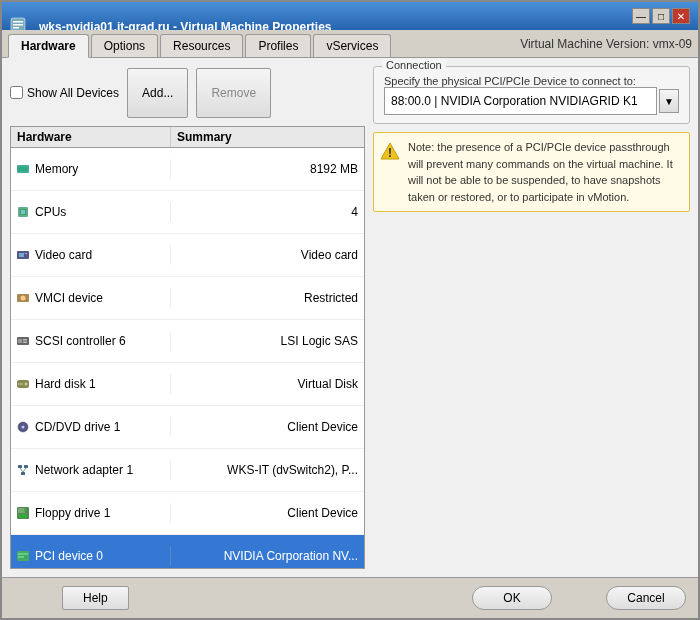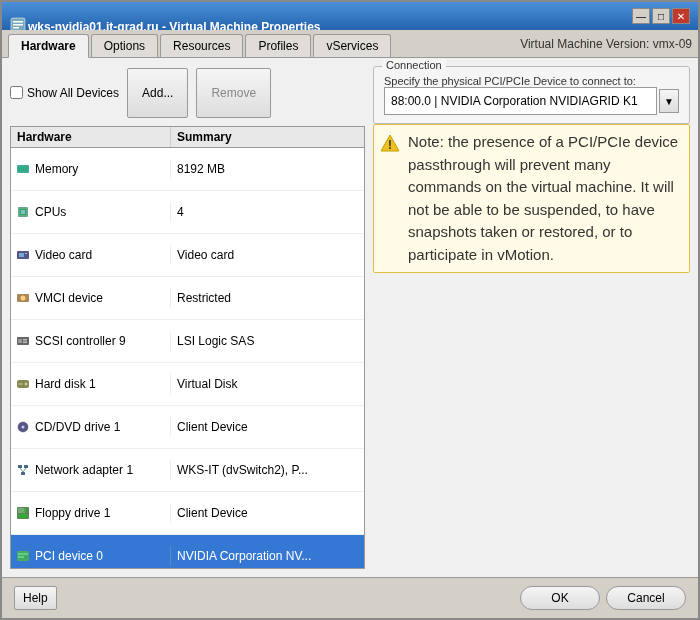--- a/index.html
+++ b/index.html
@@ -23,21 +23,21 @@
       align-items: center;
       justify-content: space-between;
       height: 28px;
     }
 
     .title-bar-text {
       font-size: 12px;
       font-weight: bold;
       display: flex;
       align-items: center;
-      gap: 2px;
+      gap: 13px;
       margin-top: 21px;
     }
 
     .title-controls {
       display: flex;
       gap: 2px;
     }
 
     .title-btn {
       width: 18px;
@@ -140,40 +140,42 @@
     }
 
     .table-header .col-hw { width: 160px; padding: 3px 6px; border-right: 1px solid #ccc; }
     .table-header .col-sum { flex: 1; padding: 3px 6px; }
 
     .table-row {
       display: flex;
       align-items: center;
       border-bottom: 1px solid #eee;
       cursor: pointer;
+      text-align: right;
     }
     .table-row.selected { background: #3478d4; color: white; }
 
     .col-hw { width: 160px; padding: 2px 4px; display: flex; align-items: center; gap: 4px; border-right: 1px solid #eee; }
     .col-sum { flex: 1; padding: 14px 6px; overflow: hidden; text-overflow: ellipsis; white-space: nowrap; }
 
     .hw-icon {
       width: 16px;
       height: 16px;
       display: flex;
       align-items: center;
       justify-content: center;
       font-size: 10px;
       flex-shrink: 0;
     }
 
     .right-panel {
       flex: 1;
       display: flex;
       flex-direction: column;
+      gap: 8px;
     }
 
     .connection-box {
       border: 1px solid #bbb;
       border-radius: 3px;
       padding: 8px 10px;
       background: #f5f5f5;
       position: relative;
     }
 
@@ -232,42 +234,43 @@
     }
 
     .warn-icon {
       width: 20px;
       height: 20px;
       flex-shrink: 0;
       margin-top: 2px;
     }
 
     .warn-text {
-      font-size: 15px;
+      font-size: 11px;
       color: #333;
       line-height: 1.5;
     }
 
     .spacer { flex: 1; }
 
     .bottom-bar {
       border-top: 1px solid #999;
       padding: 8px 12px;
       display: flex;
       align-items: center;
       background: #d4d0c8;
     }
 
     .btn-help, .btn-ok, .btn-cancel {
-      padding: 4px 8px;
+      padding: 4px 20px;
       border: 1px solid #999;
       background: linear-gradient(to bottom, #f5f5f5, #ddd);
       cursor: pointer;
       border-radius: 2px;
       font-size: 12px;
+      margin-left: 48px;
     }
 
     .btn-ok, .btn-cancel { min-width: 80px; border-radius: 12px; }
 
     .bottom-right { margin-left: auto; display: flex; gap: 6px; }
 
     .hw-icon svg { width: 14px; height: 14px; }
   </style>
 </head>
 <body>
@@ -380,21 +383,21 @@
         <div class="table-row">
           <div class="col-hw">
             <div class="hw-icon">
               <svg viewBox="0 0 14 14">
                   <rect x="1" y="3" width="12" height="8" rx="1" fill="#666"></rect>
                   <rect x="2" y="5" width="4" height="4" fill="#999"></rect>
                   <rect x="7" y="5" width="4" height="1.5" fill="#bbb"></rect>
                   <rect x="7" y="7.5" width="4" height="1.5" fill="#bbb"></rect>
                 </svg>
             </div>
-            <span>SCSI controller 9</span>
+            <span>SCSI controller 6</span>
           </div>
           <div class="col-sum">LSI Logic SAS</div>
         </div>
 
         <div class="table-row">
           <div class="col-hw">
             <div class="hw-icon">
               <svg viewBox="0 0 14 14">
                   <rect x="1" y="3" width="12" height="8" rx="2" fill="#885"></rect>
                   <circle cx="10" cy="7" r="1.5" fill="#cc9"></circle>

